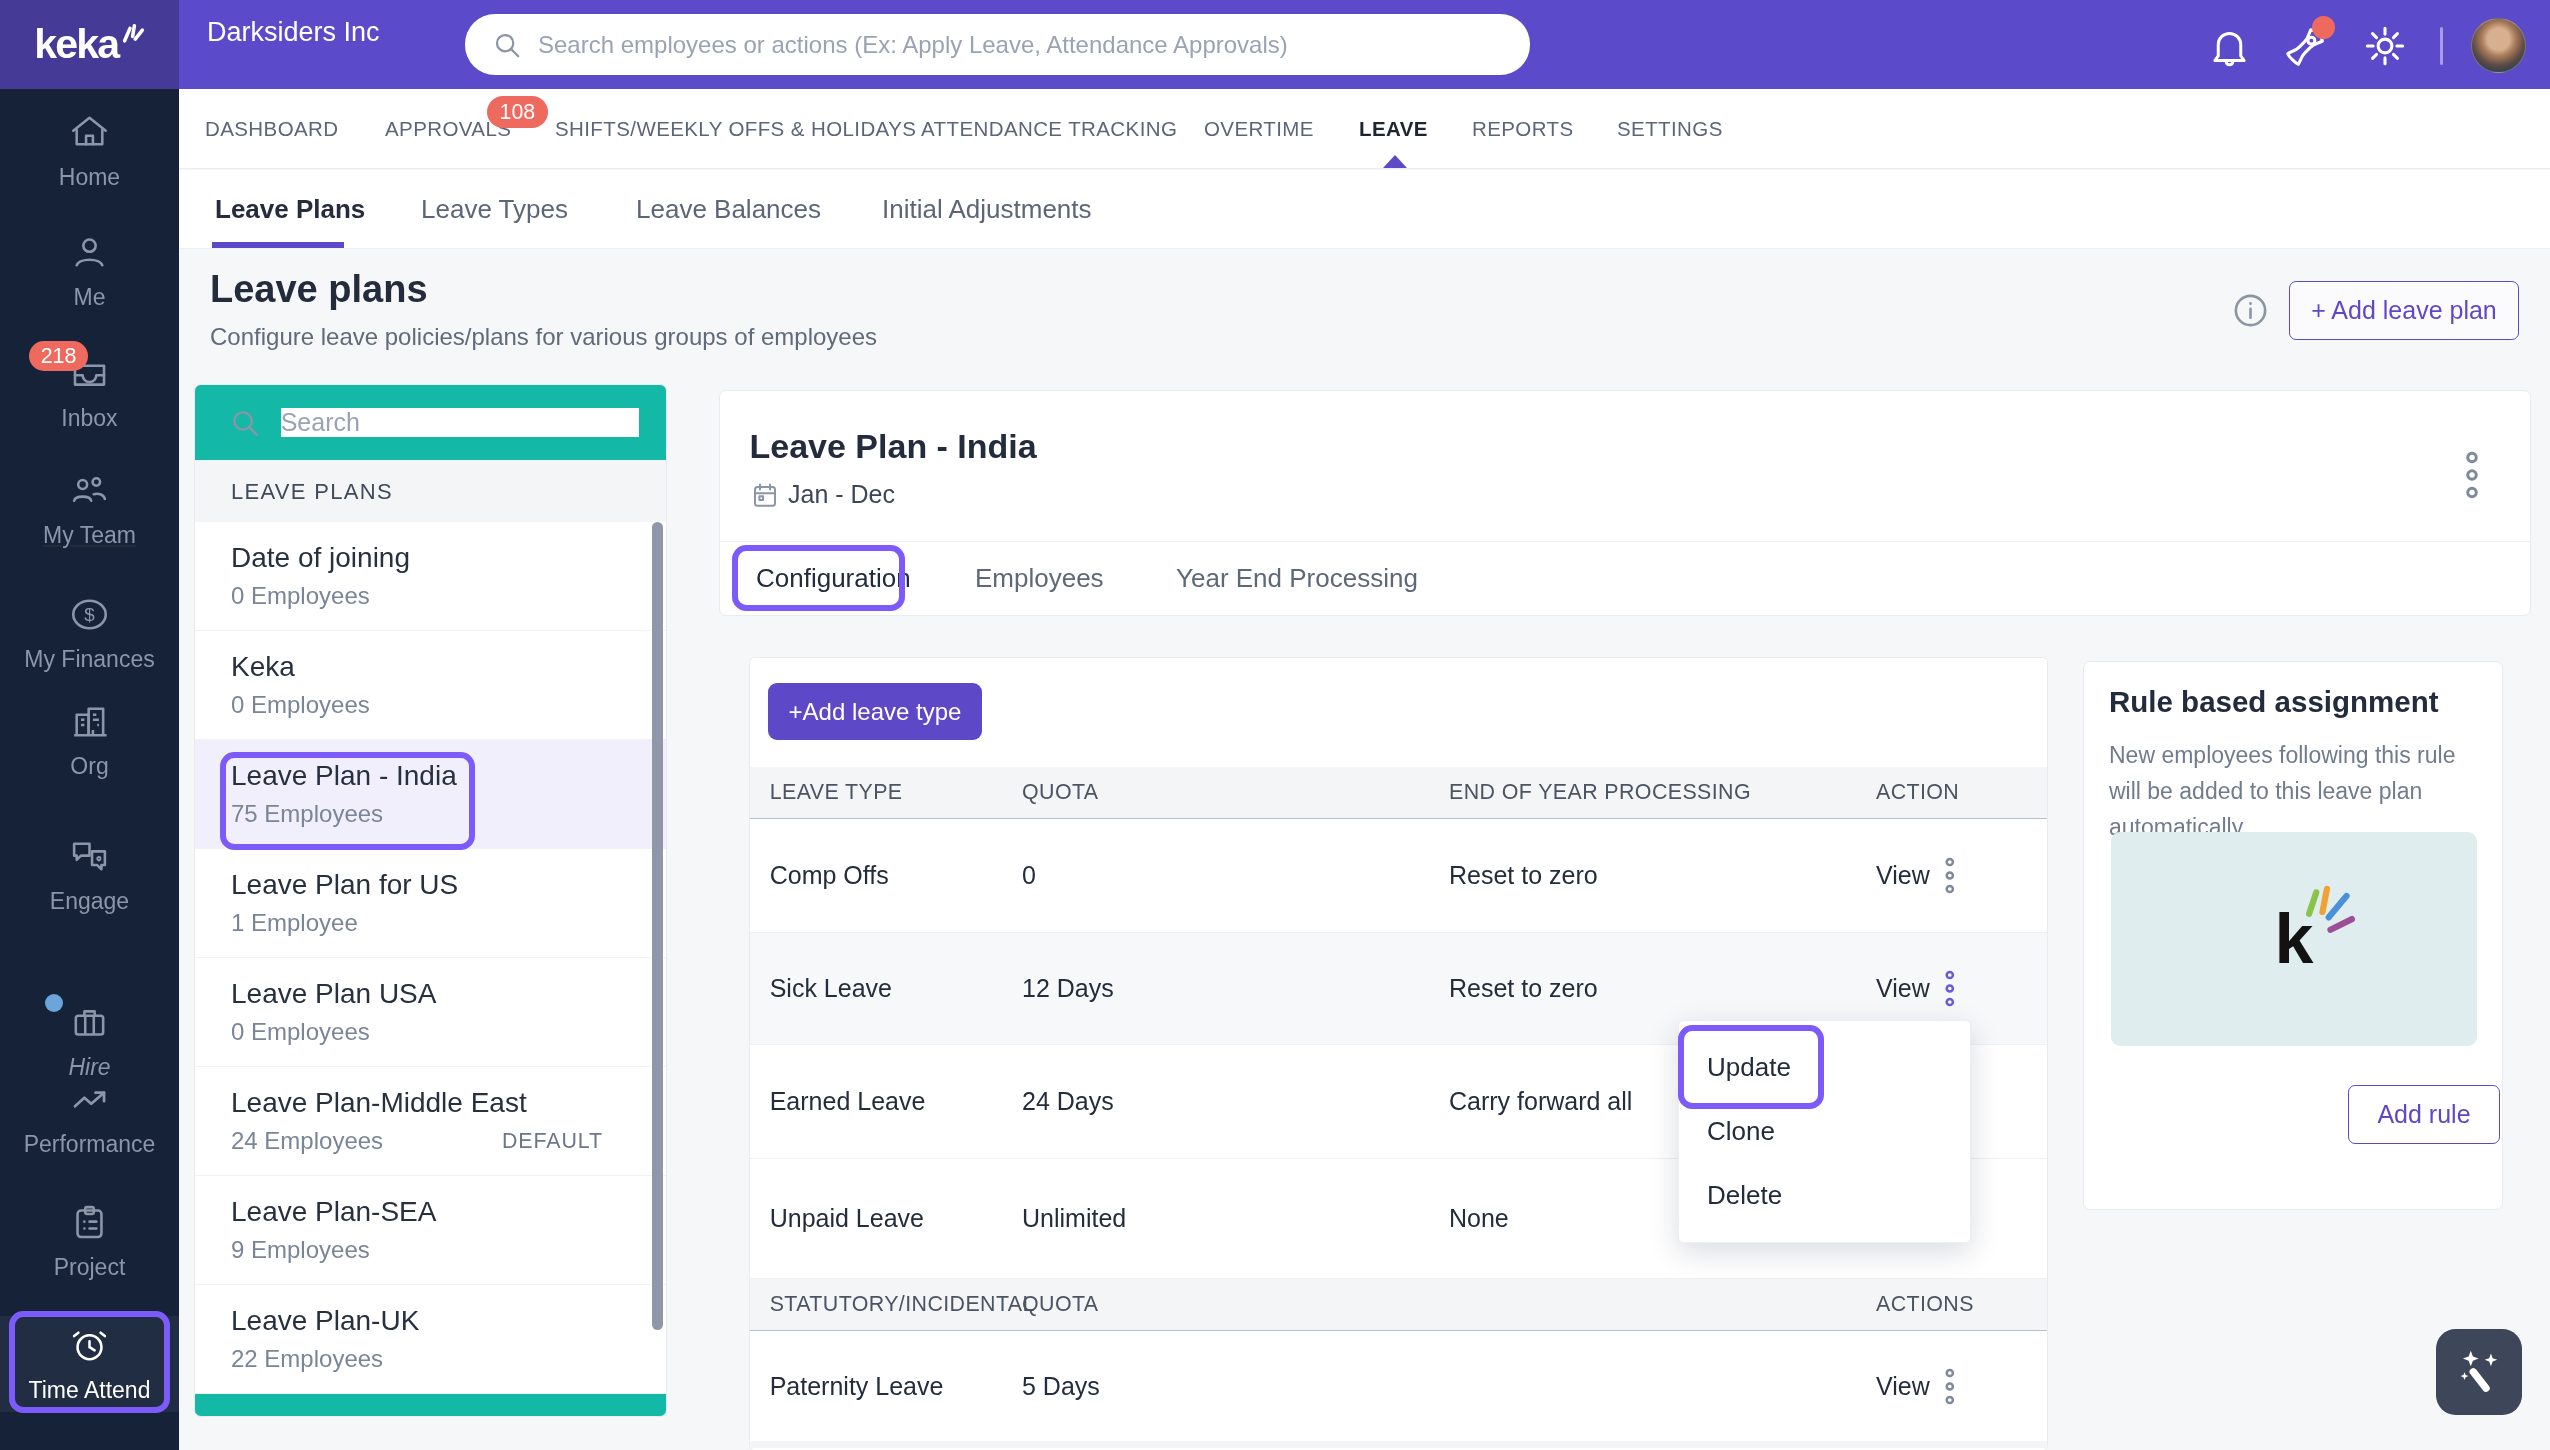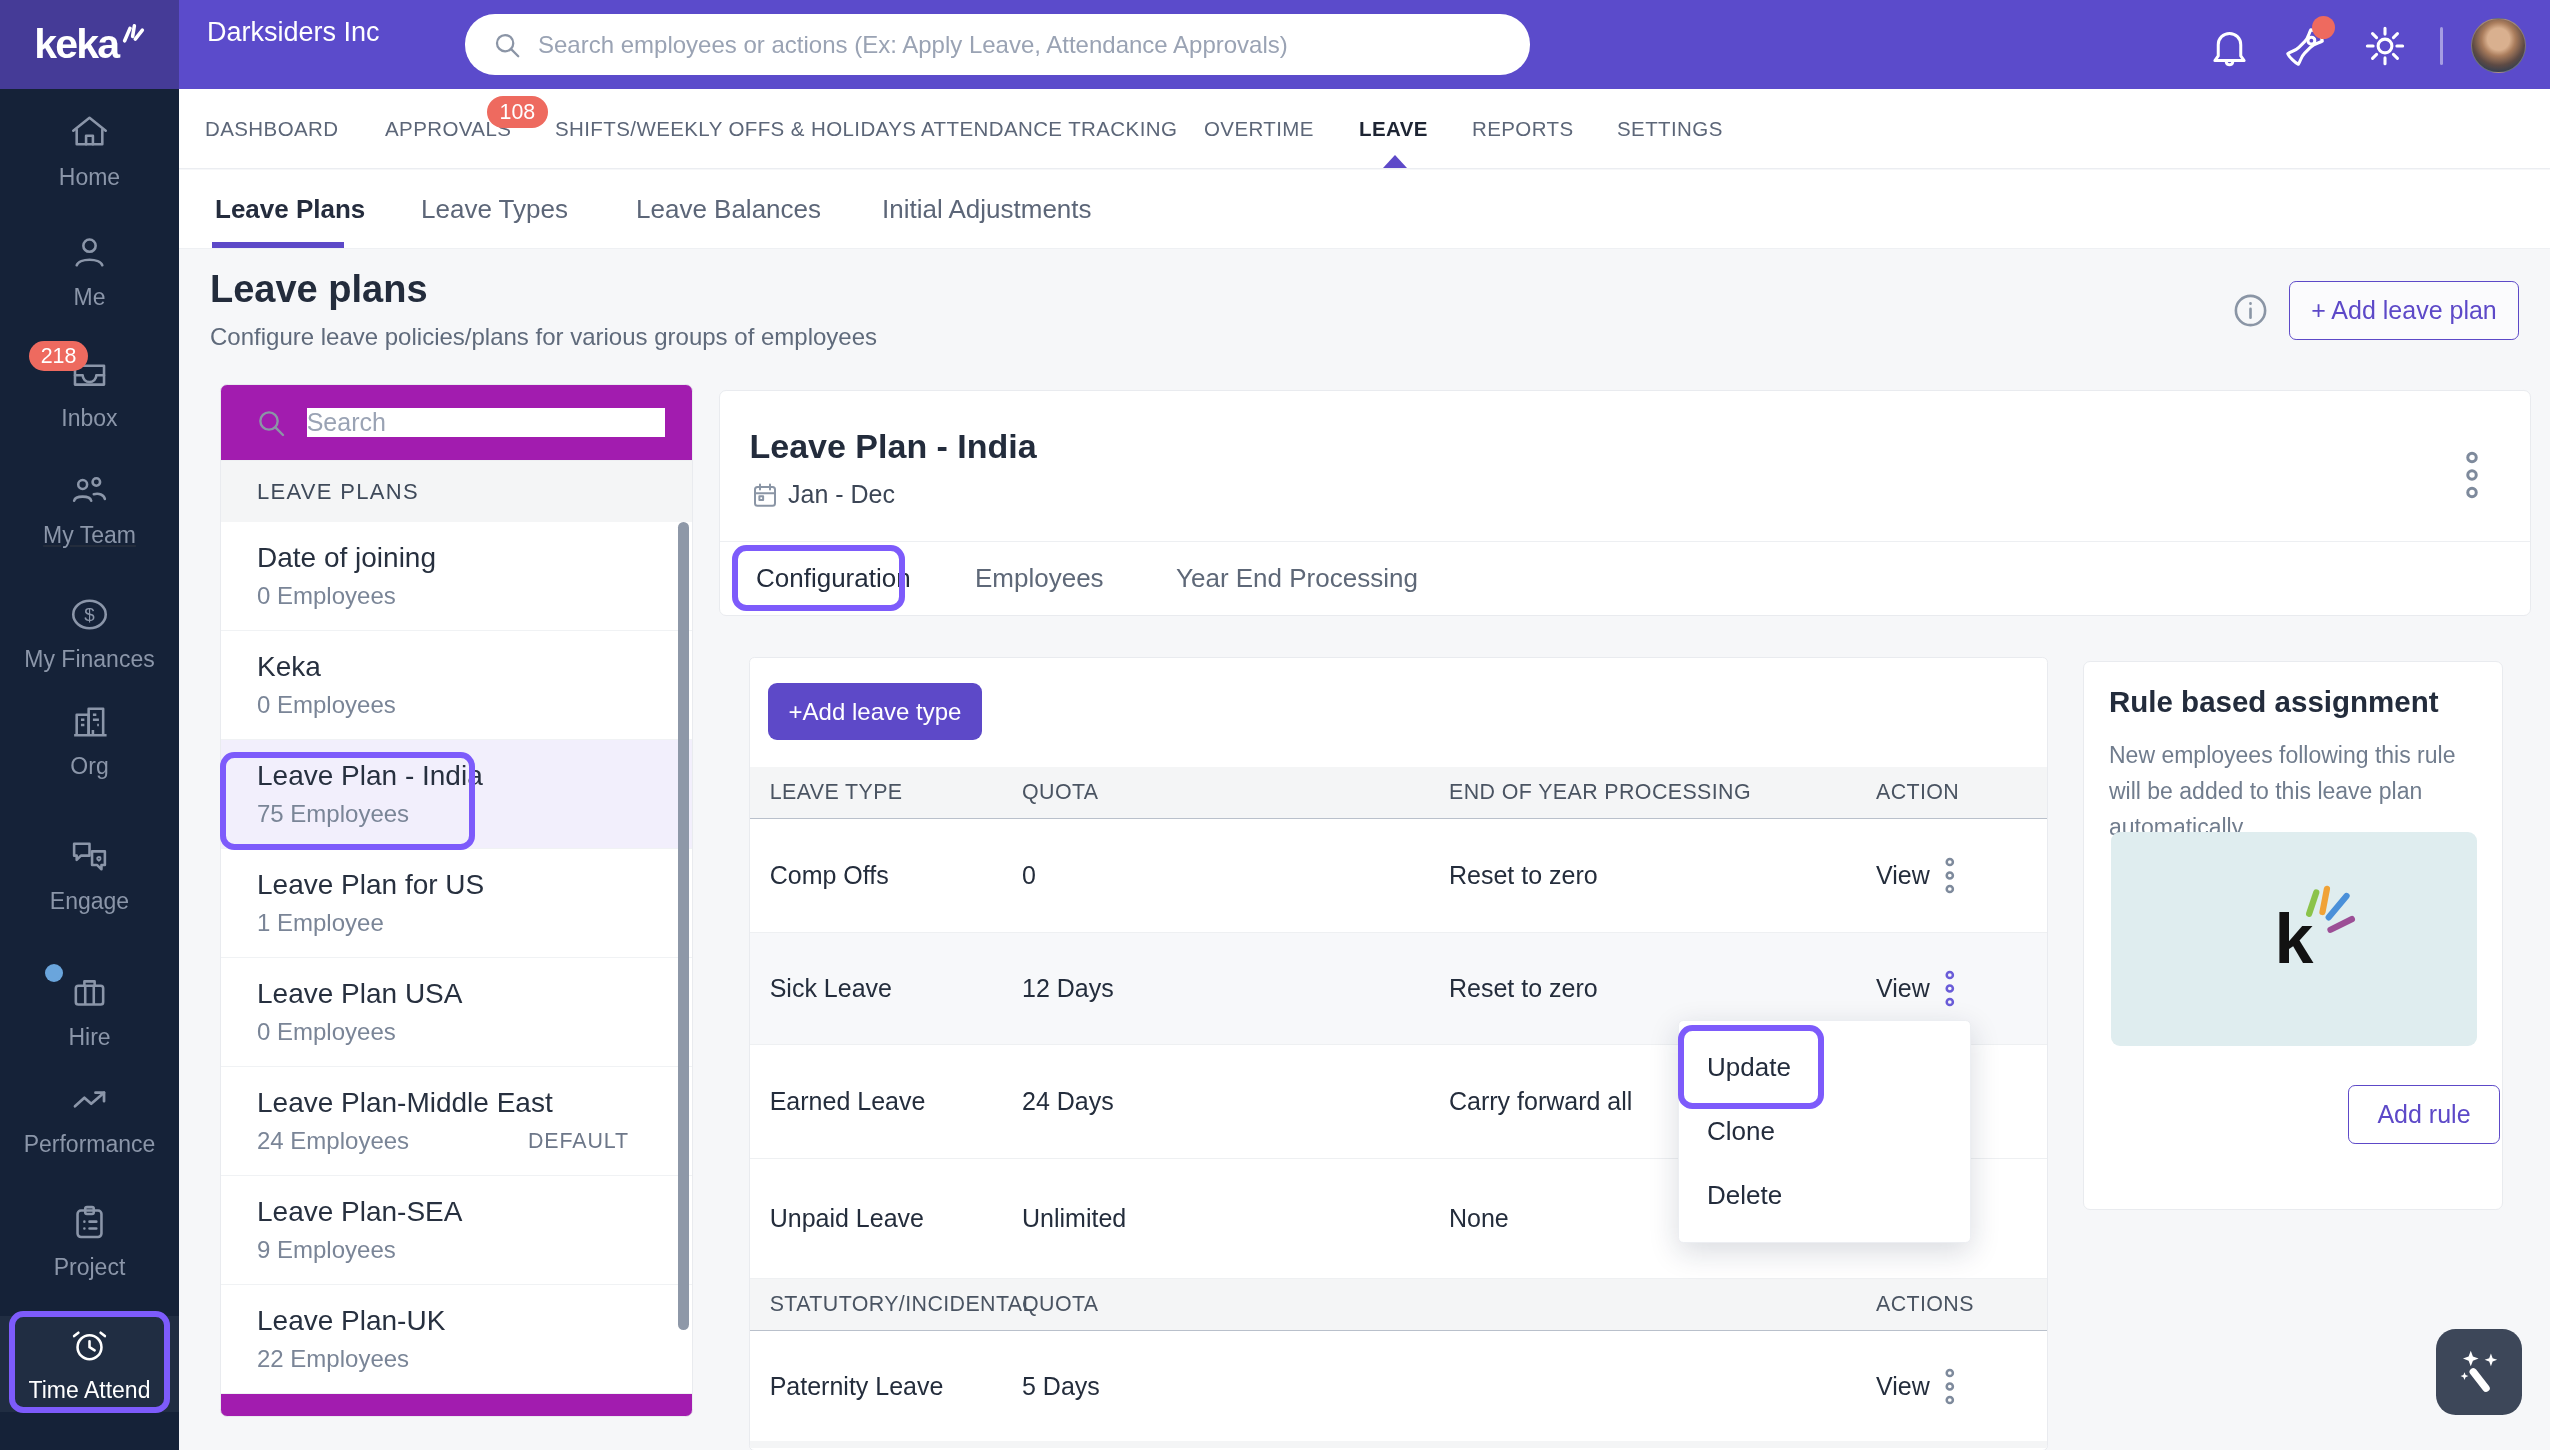--- a/index.html
+++ b/index.html
@@ -52,21 +52,21 @@
   .subnav-item.active { color:#242c3d; font-weight:bold; }
   .subnav-underline { position:absolute; left:33px; top:72px; width:132px; height:6.3px; background:#5d49c8; }
 
   
   .page-title { position:absolute; left:210px; top:268px; font-size:38px; font-weight:bold; color:#232c3c; }
   .page-sub { position:absolute; left:210px; top:323px; font-size:24px; color:#5f6a7b; }
   .info-btn { position:absolute; left:2231px; top:291px; width:39px; height:39px; }
   .add-plan-btn { position:absolute; left:2289px; top:281px; width:230px; height:59px; background:#fbfbfd; border:1.8px solid #5d49c8; border-radius:7.1px; color:#5d49c8; font-size:25px; display:flex; align-items:center; justify-content:center; cursor:pointer; }
 
   
-  .plans-card { position:absolute; left:220px; top:384px; width:473px; height:1033px; background:#a21caf; border:0.9px solid #e9ebef; border-radius:7.1px; overflow:hidden; z-index:2; }
+  .plans-card { position:absolute; left:194px; top:384px; width:473px; height:1033px; background:#14b8a6; border:0.9px solid #e9ebef; border-radius:7.1px; overflow:hidden; z-index:2; }
   .plans-search { position:relative; height:76px; border-bottom:0.9px solid #eef0f2; display:flex; align-items:center; padding:0 27px 0 34px; gap:19.7px; }
   .plans-search input { border:none; outline:none; flex:1; font-size:25px; color:#3c4656; font-family:"Liberation Sans",sans-serif; }
   .plans-search input::placeholder { color:#9aa3b4; }
   .plans-header { height:61px; background:#f4f5f6; display:flex; align-items:center; padding-left:36px; font-size:22px; letter-spacing:1.3px; color:#3f4a5a; }
   .plan-item { position:relative; height:109px; padding:0 27px 0 36px; display:flex; flex-direction:column; justify-content:center; gap:8px; border-bottom:0.9px solid #f0f2f4; background:#fff; }
   .plan-item.selected { background:#f2effc; }
   .plan-name { font-size:28px; color:#27303f; }
   .plan-meta { font-size:24px; color:#7a8597; }
   .plan-default { position:absolute; right:63px; bottom:21.4px; font-size:21.4px; letter-spacing:0.9px; color:#6d7789; }
   .list-scrollbar { position:absolute; right:2.7px; top:137px; width:11.6px; height:808px; background:#8e98a8; border-radius:6.3px; }
@@ -233,21 +233,21 @@
     <span class="icon-wrap">
         <svg width="41" height="41" viewBox="0 0 24 24" fill="none" stroke="#8b96a9" stroke-width="1.5" stroke-linecap="round" stroke-linejoin="round">
           <path d="M3 4.5h9v7H7l-2.5 2.5V11.5H3z"></path>
           <path d="M13.5 9h7.5v8h-2v2.5L16.5 17h-3z"></path>
           <path d="M16.5 13c.4-1 1.9-1 2 .1.1.8-1 1.4-1 1.4s-1.1-.6-1-1.5z" stroke-width="1.1"></path>
         </svg>
       </span>
     <span class="lbl">Engage</span>
   </div>
 
-  <div class="side-item" style="top:874px;">
+  <div class="side-item" style="top:904px;font-style:italic;">
     <span class="icon-wrap">
       <svg width="41" height="41" viewBox="0 0 24 24" fill="none" stroke="#8b96a9" stroke-width="1.5" stroke-linejoin="round">
           <rect x="4" y="8" width="16" height="11" rx="1.5"></rect>
           <path d="M9 8V5.5h6V8"></path>
           <path d="M9.5 8v11M14.5 8v11"></path>
         </svg>
       <span class="side-dot"></span>
     </span>
     <span class="lbl">Hire</span>
   </div>

